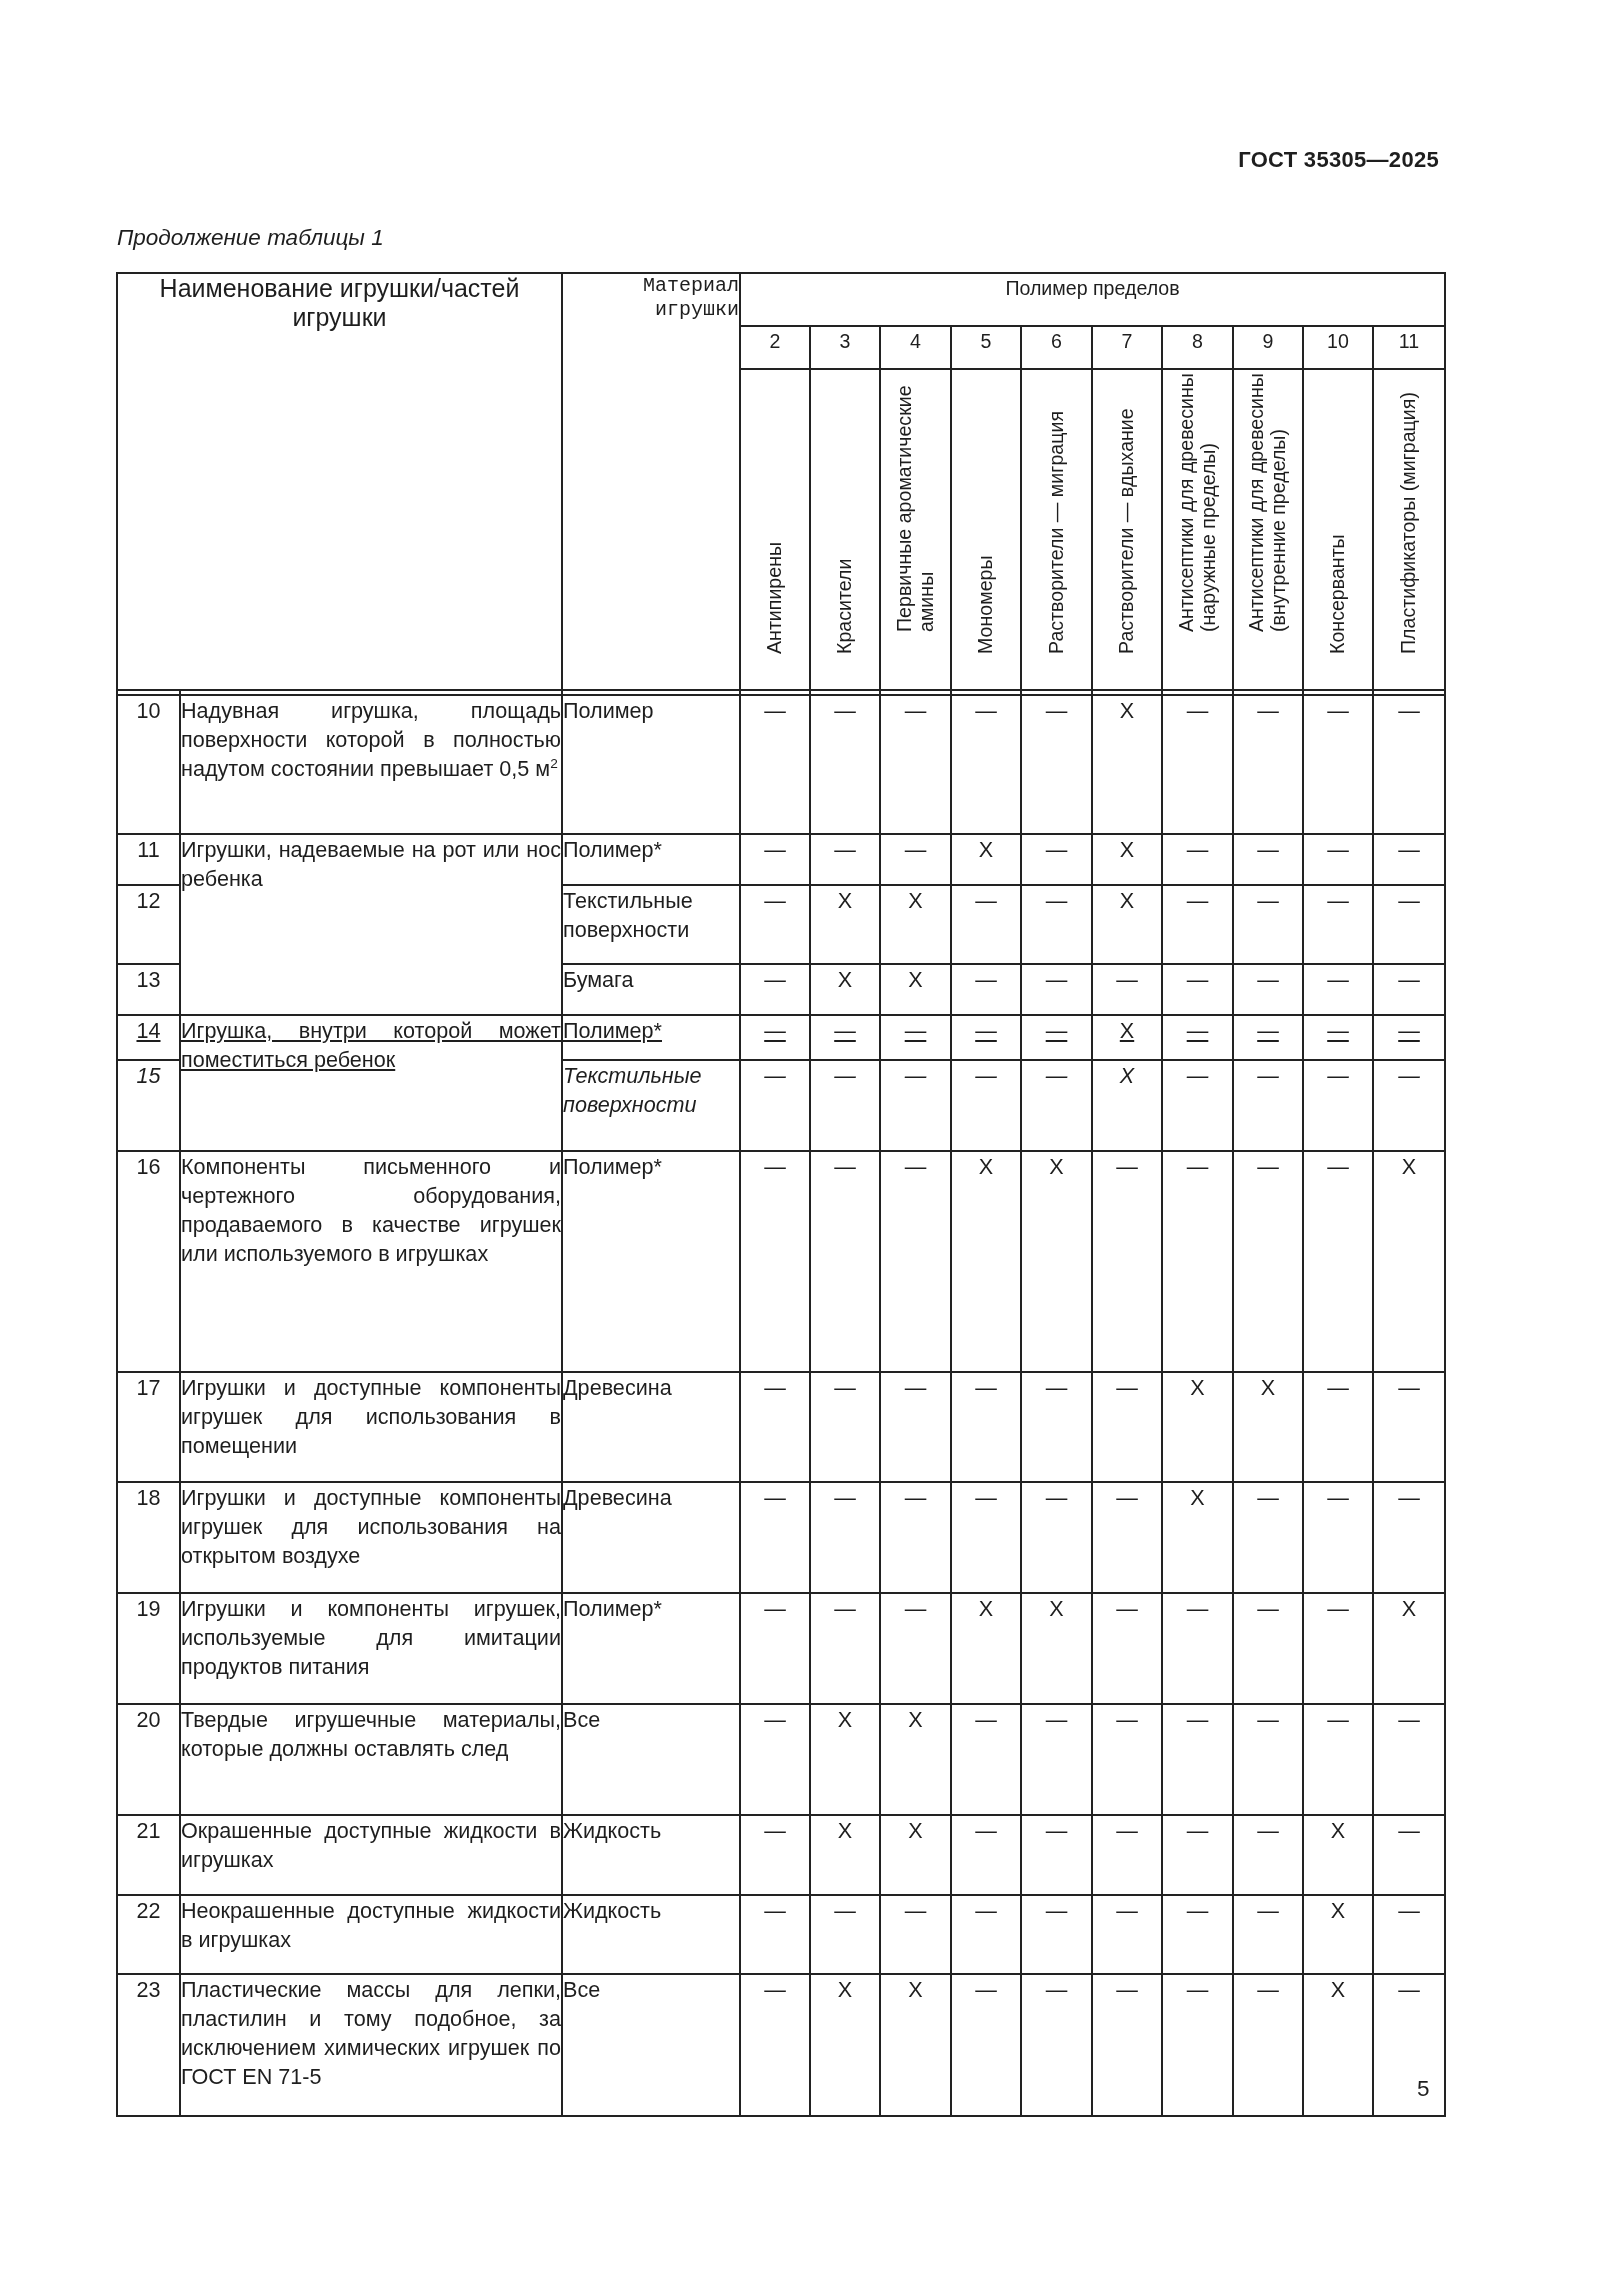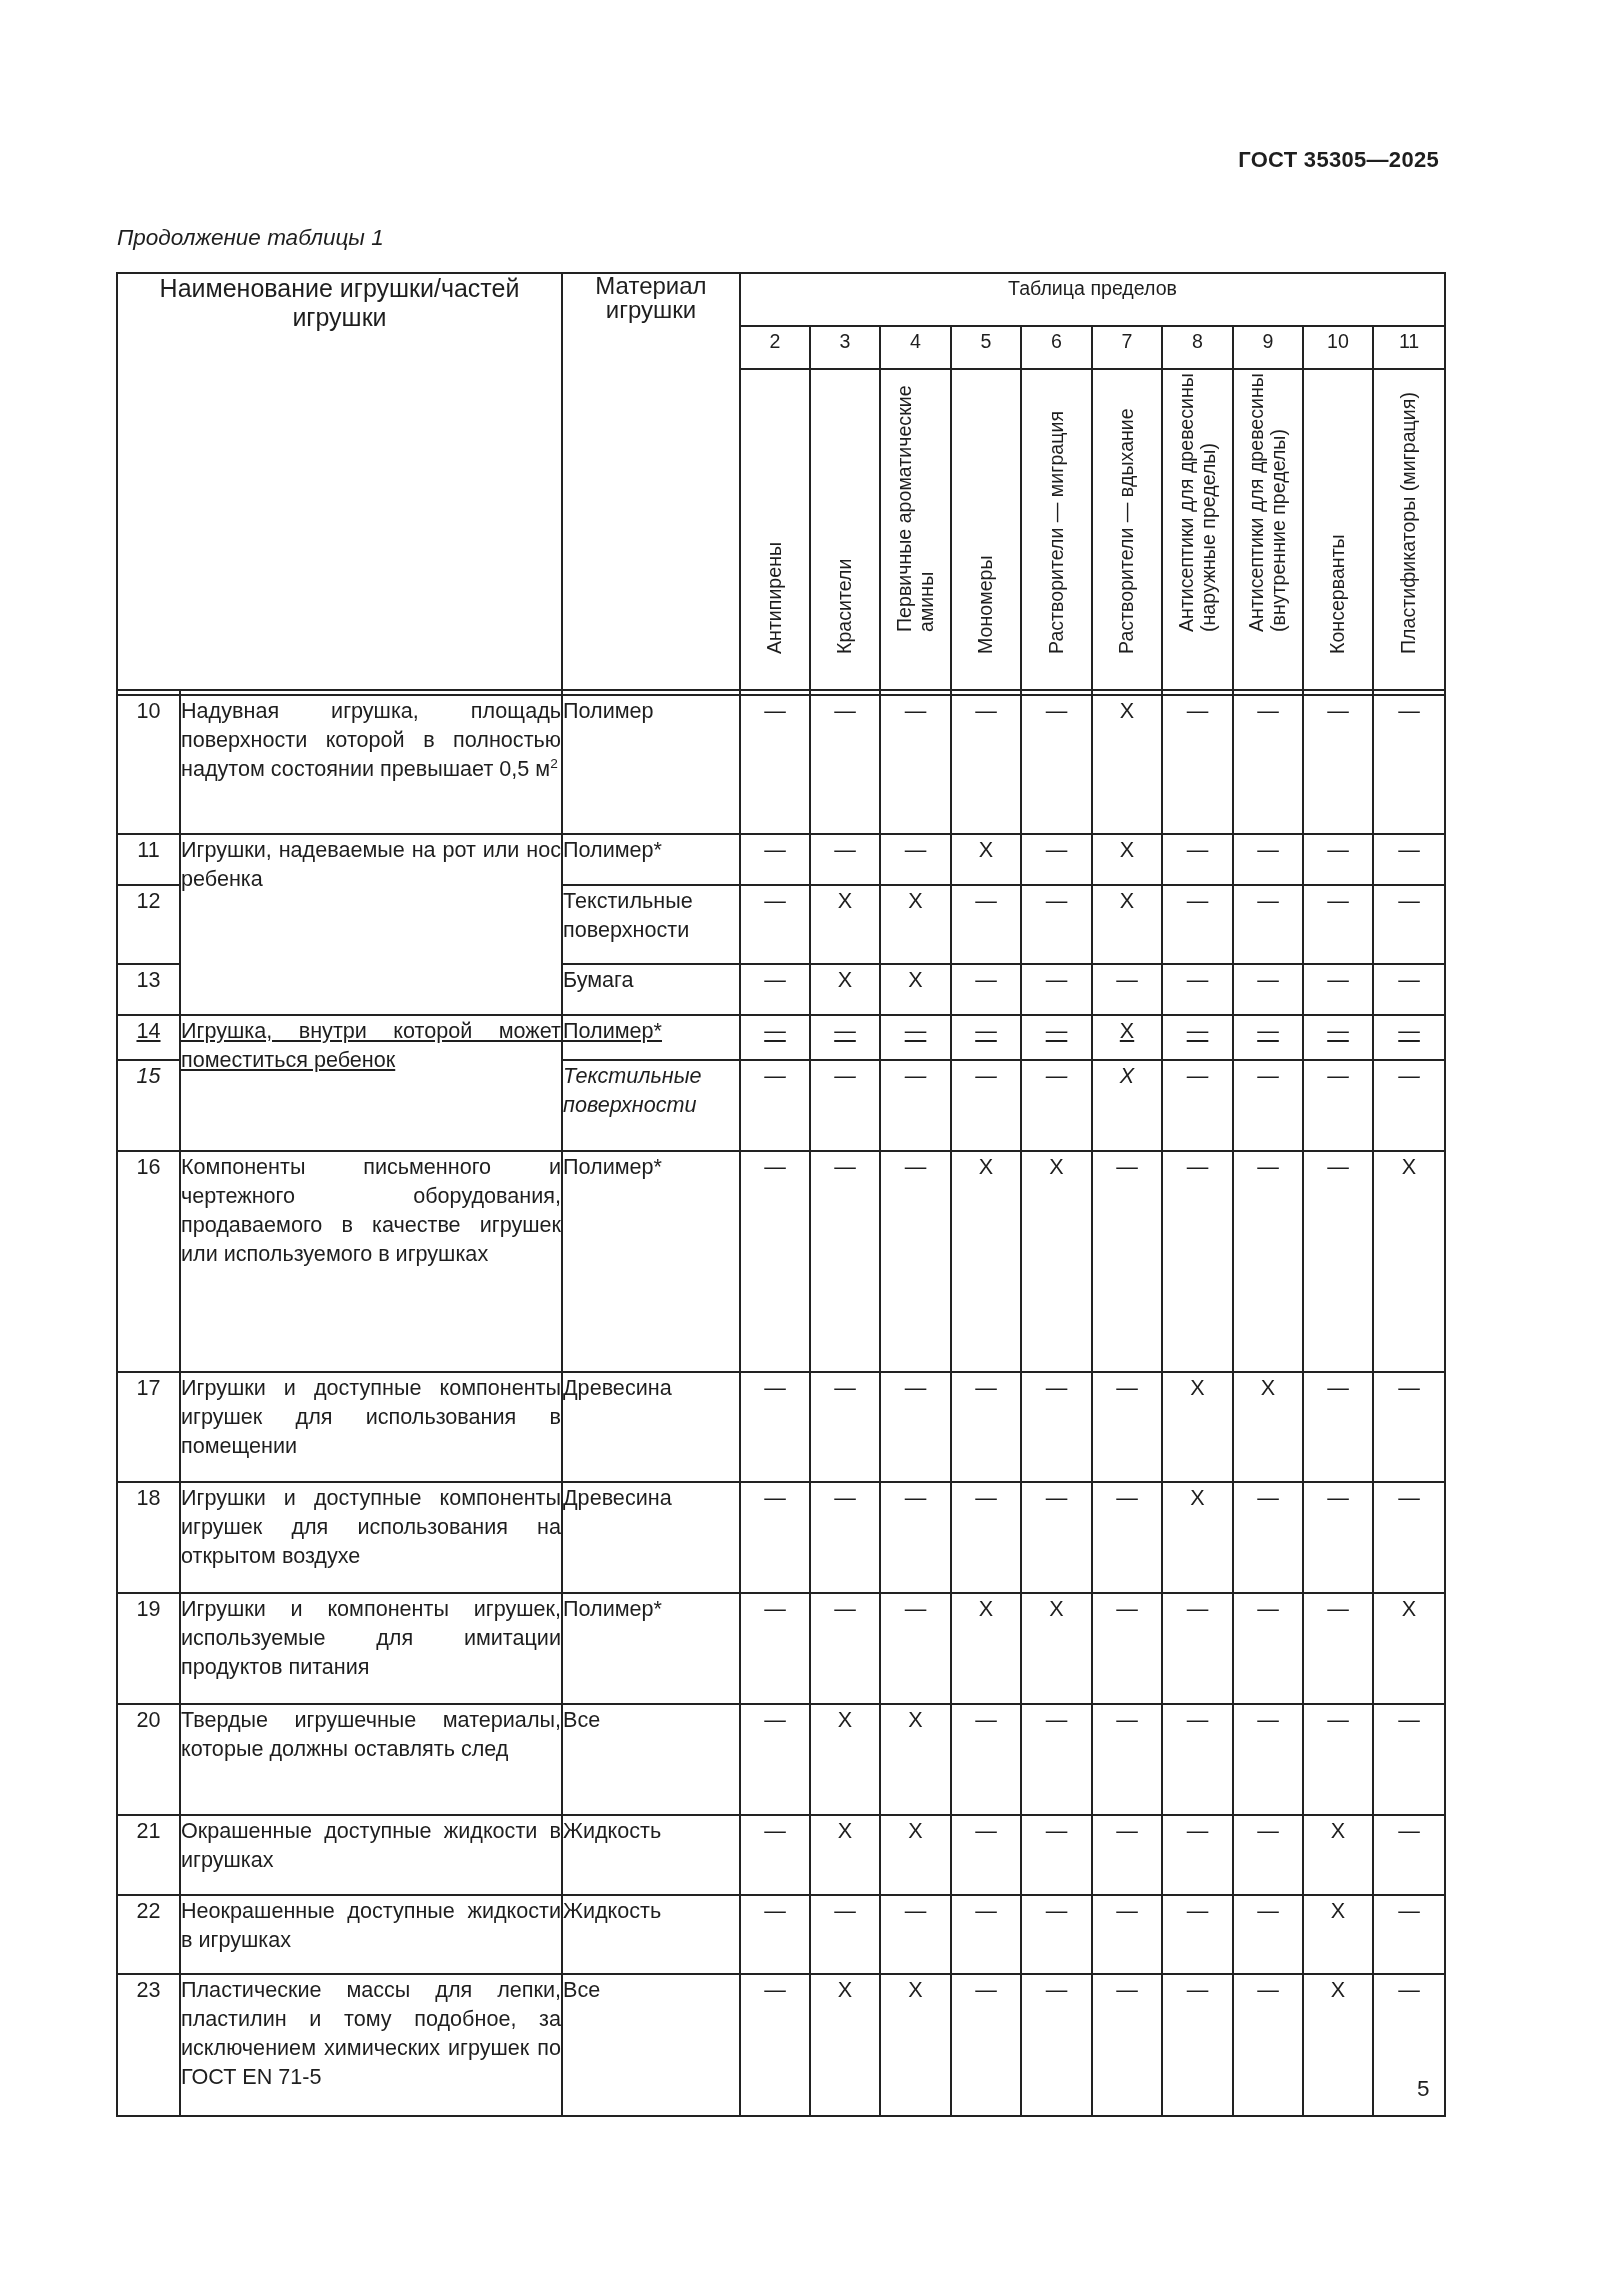--- a/index.html
+++ b/index.html
@@ -3,21 +3,21 @@
 <meta charset="utf-8">
 <style>
   html, body { margin:0; padding:0; background:#ffffff; }
   body { width:1621px; height:2293px; position:relative; font-family:"Liberation Sans", sans-serif; color:#1e1e1e; }
   .doc-code { position:absolute; top:147px; right:182px; font-weight:bold; font-size:22px; letter-spacing:0.3px; }
   .caption { position:absolute; top:225px; left:117px; font-style:italic; font-size:22.5px; }
   .page-num { position:absolute; top:2076px; left:1417px; font-size:22.5px; }
   table.limits { position:absolute; top:272px; left:116px; width:1323px; border-collapse:collapse; table-layout:fixed; font-size:21.6px; line-height:29px; }
   table.limits td, table.limits th { border:2.5px solid #222; padding:0; font-weight:normal; vertical-align:top; }
   th.h-name { text-align:center; vertical-align:middle; font-size:25px; }
-  th.h-mat { text-align:center; vertical-align:middle; font-size:24px; line-height:23.5px; }
+  th.h-mat { text-align:right; vertical-align:middle; font-size:20px; line-height:23.5px;font-family:Liberation Mono, monospace; }
   th.h-group { height:51px; text-align:center; vertical-align:middle; font-size:19.6px; }
   th.h-num { height:41px; text-align:center; vertical-align:middle; font-size:19.6px; }
   th.h-rot { height:319px; vertical-align:bottom; position:relative; }
   .rot { position:absolute; bottom:13.7px; left:50%; transform-origin:0 0; transform:rotate(-90deg) translateY(-50%); white-space:nowrap; font-size:19.6px; line-height:21.6px; text-align:left; }
   tr.sep td { height:2.9px; border-left:2.5px solid #222; border-right:2.5px solid #222; border-top:2.5px solid #222; border-bottom:2.5px solid #222; }
   td.c-num { text-align:center; padding-top:9.8px; }
   td.c-name { padding:9.8px 11.8px 7.8px 13.7px; text-align:justify; }
   td.c-mat { padding:9.8px 7.8px 7.8px 13.7px; }
   td.c-val { text-align:center; padding-top:9.8px; }
   sup { font-size:13.7px; line-height:0; }
@@ -44,21 +44,21 @@
       <col style="width:70px">
       <col style="width:72px">
   </colgroup>
   <thead>
     <tr>
       <th class="h-name" colspan="2" rowspan="3">Наименование игрушки/частей игрушки</th>
       <th class="h-mat" rowspan="3">
         <div>Материал</div>
         <div>игрушки</div>
       </th>
-      <th class="h-group" colspan="10">Таблица пределов</th>
+      <th class="h-group" colspan="10">Полимер пределов</th>
     </tr>
     <tr id="num-row">
         <th class="h-num">2</th>
         <th class="h-num">3</th>
         <th class="h-num">4</th>
         <th class="h-num">5</th>
         <th class="h-num">6</th>
         <th class="h-num">7</th>
         <th class="h-num">8</th>
         <th class="h-num">9</th>

